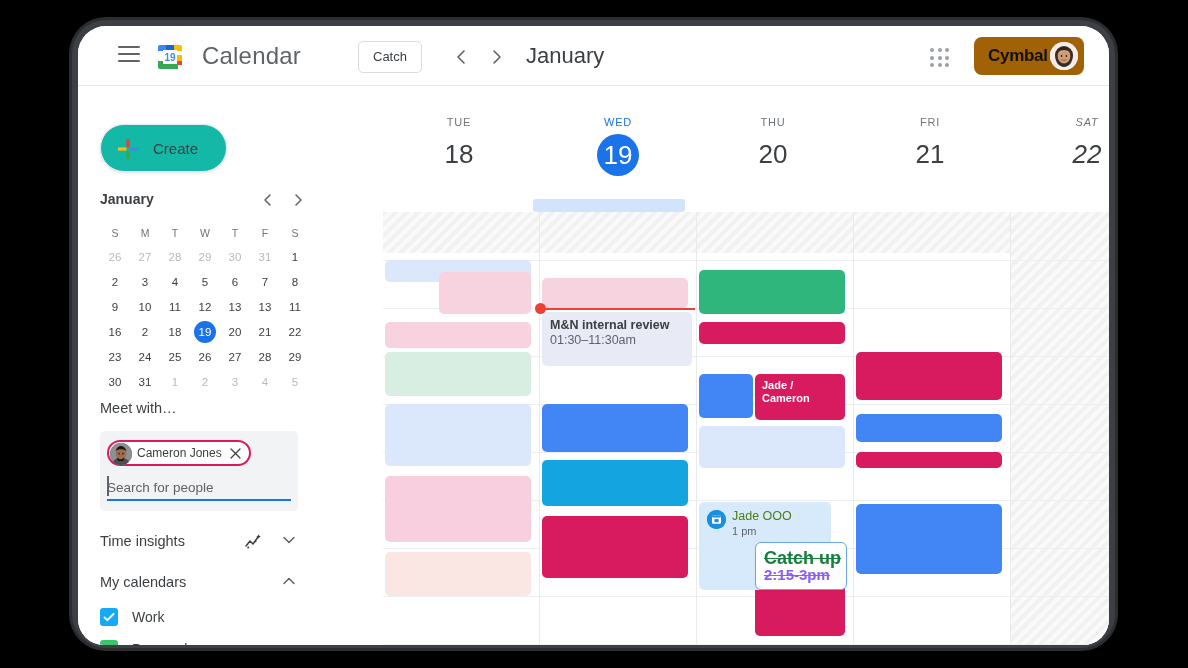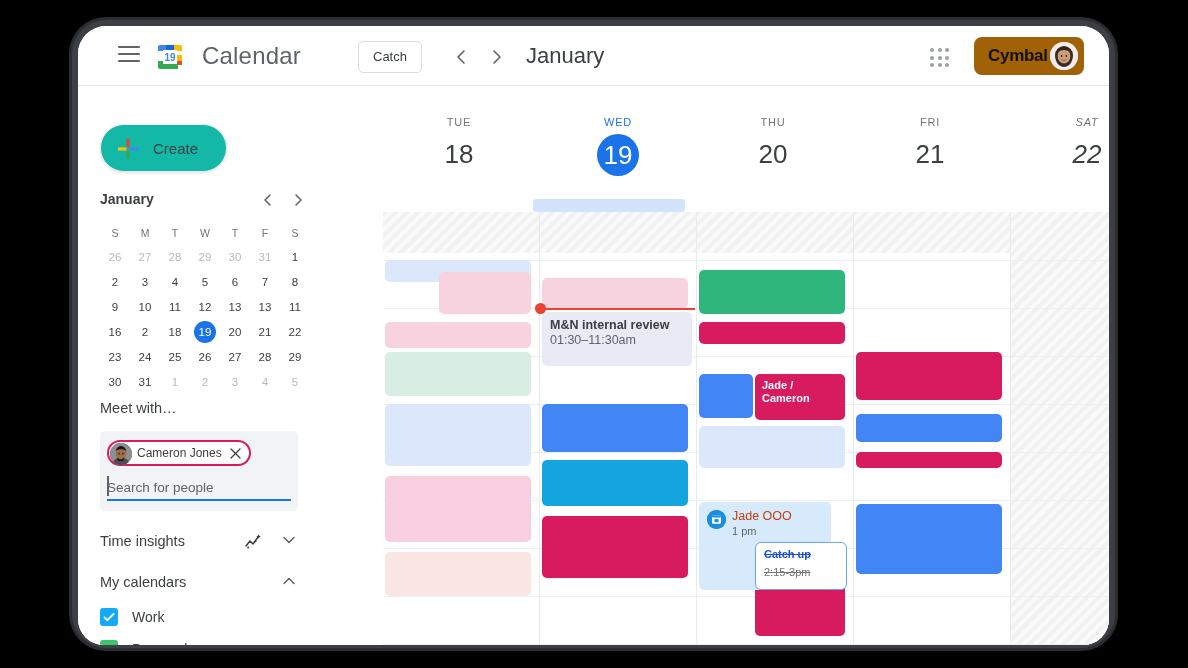--- a/index.html
+++ b/index.html
@@ -315,42 +315,43 @@
     position: absolute; background: #d7eafc; border-radius: 5px;
     cursor: pointer;
   }
   #ooo-icon {
     position: absolute; left: 8px; top: 8px;
     width: 19px; height: 19px; border-radius: 50%;
     background: #1a8fe0;
   }
   #ooo-title {
     position: absolute; left: 33px; top: 7px;
-    font-size: 12.5px; color: #c2410c;
+    font-size: 12.5px; color: #4d7c0f;
   }
   #ooo-time {
     position: absolute; left: 33px; top: 23px;
     font-size: 11px; color: #5f6368;
   }
 
   #catchup-event {
     position: absolute; background: #fff;
     border: 1.5px solid #6aa6f0; border-radius: 6px;
     cursor: pointer; z-index: 10;
     box-shadow: 0 1px 2px rgba(0,0,0,.06);
   }
   #catchup-title {
     position: absolute; left: 8px; top: 5px;
-    font-size: 11px; font-weight: bold; color: #1d4ed8;
+    font-size: 18px; font-weight: bold; color: #15803d;
     text-decoration: line-through;
   }
   #catchup-time {
     position: absolute; left: 8px; top: 23px;
-    font-size: 11px; color: #737373;
+    font-size: 15px; color: #8b5cf6;
     text-decoration: line-through;
+    font-weight: bold;
   }
 </style>
 </head>
 <body>
 
 <div id="device-frame"></div>
 
 <div id="window-surface">
 
   <div id="topbar">

